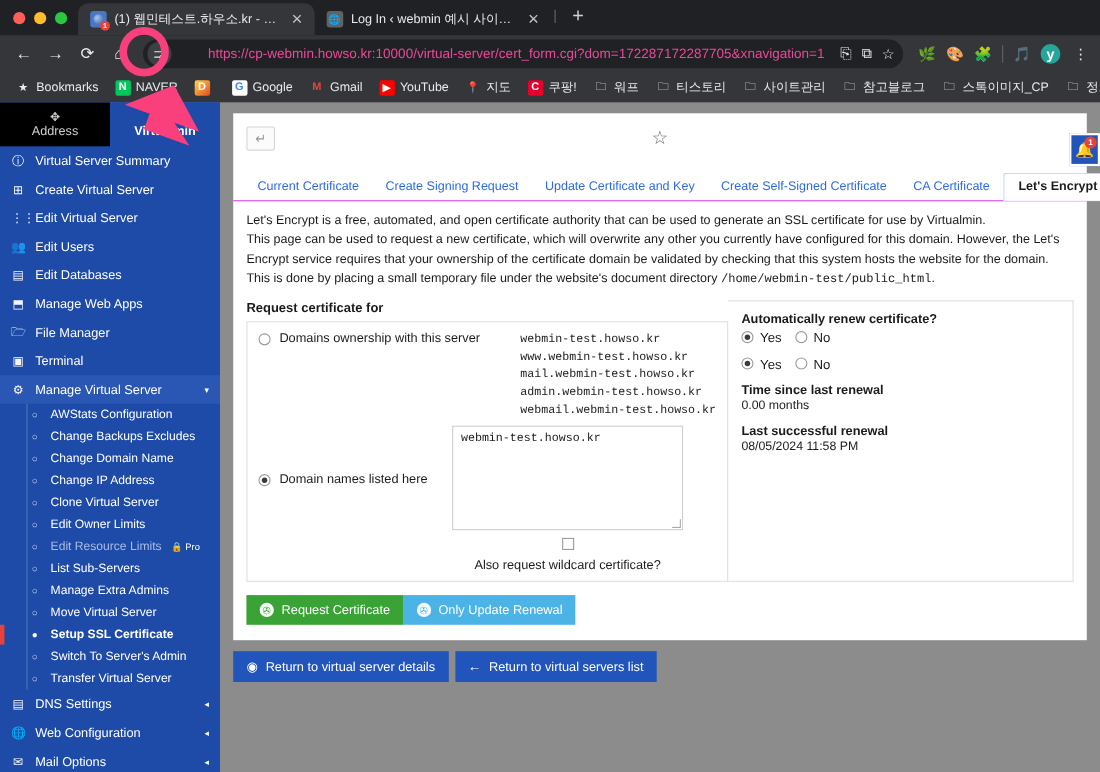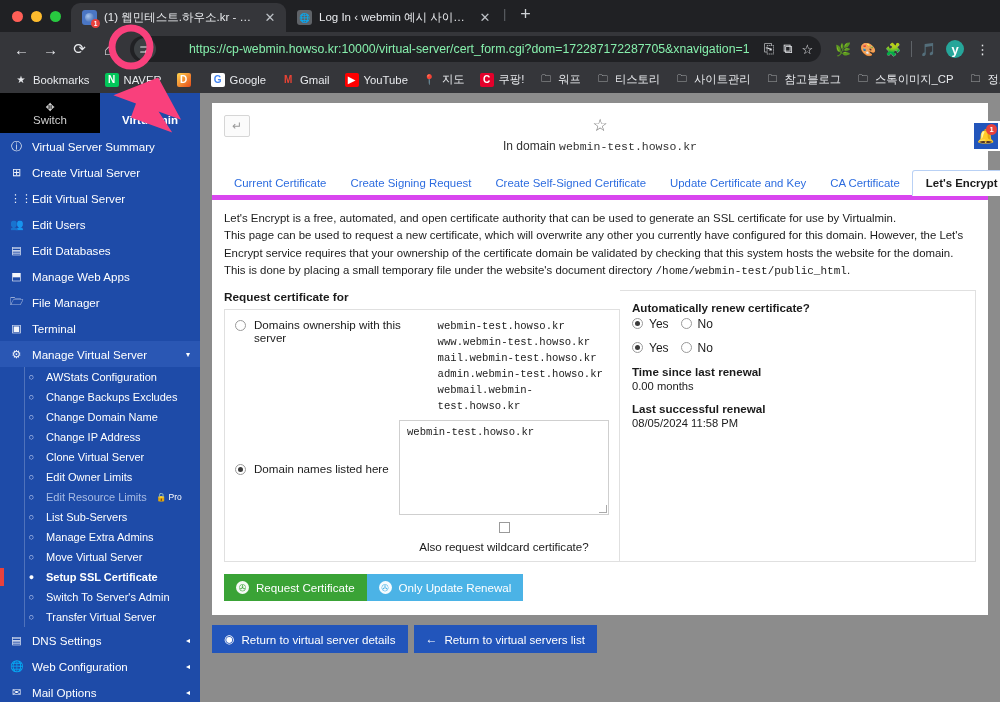--- a/index.html
+++ b/index.html
@@ -40,21 +40,21 @@
 
   .toolbar { height: 34px; background: #35363a; display: flex; align-items: center; padding: 0 8px; gap: 2px; }
   .navbtn { width: 27px; height: 27px; display:flex; align-items:center; justify-content:center;
      color:#e8eaed; font-size:15px; border-radius:50%; flex:none; }
   .omnibox {
     flex: 1; height: 26px; background: #202124; border-radius: 14px; display: flex; align-items: center;
     padding: 0 8px 0 4px; margin: 0 6px; gap: 6px; position: relative;
   }
   .site-chip { width:22px;height:22px;border-radius:50%;background:#3c4043;display:flex;align-items:center;
      justify-content:center;flex:none;}
-  .omnibox .url { font-size: 12.3px; color: #86efac; white-space: nowrap; overflow: hidden; flex:1;padding-left:27px;}
+  .omnibox .url { font-size: 12.3px; color: #ec4899; white-space: nowrap; overflow: hidden; flex:1;padding-left:27px;}
   .omni-icons { display:flex; align-items:center; gap:9px; padding-left:6px;}
   .omni-icons .oi { color:#e8eaed; font-size:13px; }
   .ext-icons { display:flex; align-items:center; gap:9px; padding-left:6px;}
   .ext-icons span { font-size:13px; }
   .vsep { width:1px; height:16px; background:#5f6368; }
   .avatar { width:18px;height:18px;border-radius:50%;background:#26a69a;color:#fff;font-size:10px;
      display:flex;align-items:center;justify-content:center; font-weight:bold;}
   .kebab { color:#e8eaed; font-size:14px; padding:0 3px; letter-spacing:0; }
 
   .bookmarks { height: 27px; background: #35363a; display: flex; align-items: center;
@@ -104,30 +104,30 @@
   .content { flex: 1; position: relative; overflow: hidden; }
   .card { margin: 10px 12px 0 12px; background: #fff; }
   .cardhead { position: relative; padding: 12px 0 14px; text-align: center; }
   .backbtn { position: absolute; left: 12px; top: 12px; width: 26px; height: 22px; border: 1px solid #d6d6d6;
      background: #fbfbfb; display: flex; align-items: center; justify-content: center; color: #9a9a9a; font-size: 12px; border-radius:2px;}
   .ptitle { font-size: 19.5px; color: #1b1b1b; display: inline-flex; align-items: center; gap: 7px; }
   .ptitle .star { color: #6f6f6f; font-size: 17px; }
   .psub { font-size: 12px; color: #333; margin-top: 3px; }
   .psub .mono { font-family: "Liberation Mono", monospace; font-size: 11.5px; }
 
-  .tabs { display: flex; align-items: flex-end; padding: 0 10px; border-bottom: 5px solid #d946ef; height: 33px; }
+  .tabs { display: flex; align-items: flex-end; padding: 0 10px; border-bottom: 1px solid #d946ef; height: 33px; }
   .ctab { font-size: 11.4px; color: #2d6cdf; padding: 6px 12px; white-space: nowrap; }
   .ctab.sel { color: #1b1b1b; font-weight: bold; border: 1px solid #b9d1f5; border-bottom-color: #fff;
      background: #fff; border-radius: 3px 3px 0 0; margin-bottom: -1px; padding: 6px 13px; }
 
   .desc { padding: 10px 12px 8px; font-size: 11.4px; color: #1b1b1b; line-height: 1.52; }
   .desc .mono { font-family: "Liberation Mono", monospace; font-size: 11px; }
 
   .panels { display: flex; gap: 0; padding: 2px 12px 0; }
-  .lpanel { width: 396px; flex: none; }
+  .lpanel { width: 438px; flex: none; }
   .rpanel { flex: 1; border: 1px solid #e0e0e0; border-left: none; padding: 10px 12px; }
   .lbl { font-size: 11.8px; font-weight: bold; color: #1b1b1b; margin-bottom: 5px; }
   .box { border: 1px solid #e0e0e0; padding: 8px 10px; }
   .row { display: flex; align-items: flex-start; gap: 8px; }
   .radio { width: 11px; height: 11px; border-radius: 50%; border: 1px solid #9a9a9a; background: #fff;
      flex: none; position: relative; margin-top: 2px; }
   .radio.on::after { content:""; position:absolute; left:2px; top:2px; width:5px; height:5px; border-radius:50%; background:#3c3c3c; }
   .rlabel { font-size: 11.6px; color: #1b1b1b; }
   .domlist { font-family: "Liberation Mono", monospace; font-size: 10.6px; color: #1b1b1b; line-height: 1.52; margin-left:auto; }
   .ta { width: 210px; height: 95px; border: 1px solid #cfcfcf; background: #fff; padding: 5px 7px;
@@ -283,21 +283,21 @@
     </div>
 
   </div>
 
   <div class="viewport">
 
     <div class="sidebar">
       <div class="brandrow">
         <div class="brand webmin">
           <span class="bico">✥</span>
-          <span>Switch</span>
+          <span>Address</span>
         </div>
         <div class="brand virtualmin">
           <span class="bico">⌄</span>
           <span>Virtualmin</span>
         </div>
       </div>
 
       <div class="nav">
         <div class="navitem">
           <span class="nico">ⓘ</span>
@@ -414,30 +414,27 @@
     </div>
 
     <div class="content">
       <div class="card">
 
         <div class="cardhead">
           <div class="backbtn">↵</div>
           <div class="ptitle">
             <span class="star">☆</span>
           </div>
-          <div class="psub">
-            <span>In domain </span><span class="mono">webmin-test.howso.kr</span>
-          </div>
         </div>
 
         <div class="tabs">
           <div class="ctab">Current Certificate</div>
           <div class="ctab">Create Signing Request</div>
+          <div class="ctab">Update Certificate and Key</div>
           <div class="ctab">Create Self-Signed Certificate</div>
-          <div class="ctab">Update Certificate and Key</div>
           <div class="ctab">CA Certificate</div>
           <div class="ctab sel">Let's Encrypt</div>
         </div>
 
         <div class="desc">
           <div>Let's Encrypt is a free, automated, and open certificate authority that can be used to generate an SSL certificate for use by Virtualmin.</div>
           <div><span>This page can be used to request a new certificate, which will overwrite any other you currently have configured for this domain. However, the Let's Encrypt service requires that your ownership of the certificate domain be validated by checking that this system hosts the website for the domain. This is done by placing a small temporary file under the website's document directory </span><span class="mono">/home/webmin-test/public_html</span><span>.</span></div>
         </div>
 
         <div class="panels">

